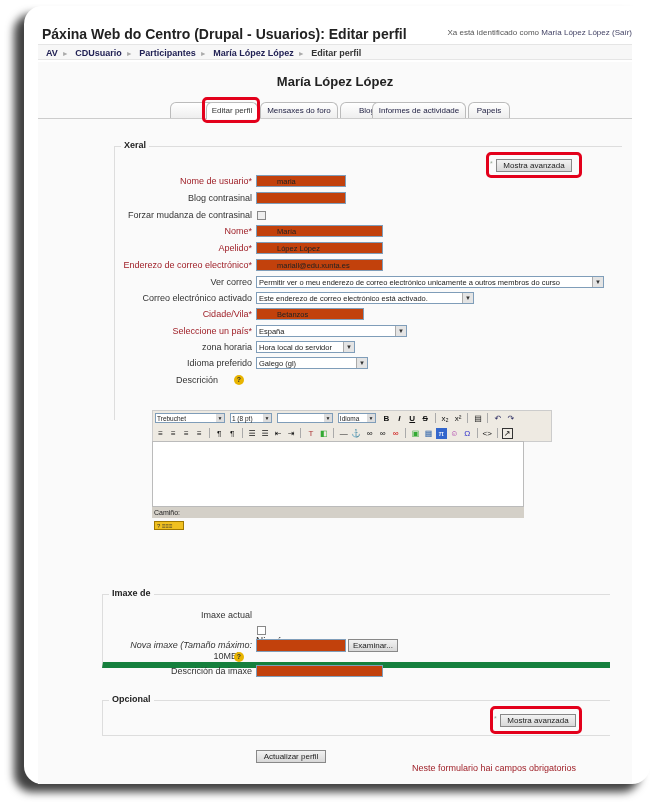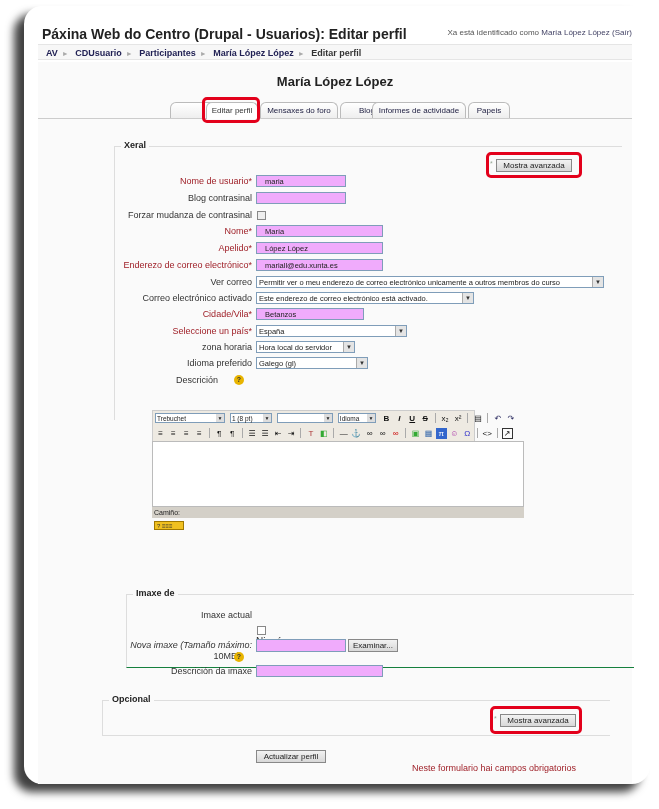--- a/index.html
+++ b/index.html
@@ -24,35 +24,35 @@
          border-bottom:none; border-radius:6px 6px 0 0; font-size:8px; line-height:15px; text-align:center; color:#224; }
   .tab.active { background:#fff; color:#333; height:16px; }
   .hl { position:absolute; border:3px solid #e3001b; border-radius:5px; box-sizing:border-box; pointer-events:none; }
 
   fieldset.sec { position:absolute; left:64px; width:508px; border:1px solid #ddd; border-bottom:none; border-right:none;
                  margin:0; padding:0; box-sizing:border-box; }
   .legend { position:absolute; left:6px; top:-7px; background:#fafafa; padding:0 3px; font-size:9px; font-weight:bold; color:#222; }
   .row { position:absolute; height:14px; }
   .lbl { position:absolute; right:0; text-align:right; font-size:9px; color:#333; white-space:nowrap; line-height:14px; }
   .lbl.req { color:#a0222a; }
-  .inp { position:absolute; height:12px; border:1px solid #7f9db9; background:#f0abfc; font-size:7.5px; line-height:12px;
-         padding-left:8px; box-sizing:border-box; color:#222; white-space:nowrap; overflow:hidden; }
+  .inp { position:absolute; height:12px; border:1px solid #7f9db9; background:#c2410c; font-size:7.5px; line-height:12px;
+         padding-left:20px; box-sizing:border-box; color:#222; white-space:nowrap; overflow:hidden; }
   .sel { position:absolute; height:12px; border:1px solid #7f9db9; background:#fff; font-size:7.5px; line-height:11px;
          padding-left:2px; box-sizing:border-box; color:#222; white-space:nowrap; overflow:hidden; }
   .sel .arr { position:absolute; right:0; top:0; width:10px; height:10px; background:#e4e4e4; border-left:1px solid #aaa;
               font-size:6px; line-height:10px; text-align:center; color:#333; }
   .chk { position:absolute; width:7px; height:7px; border:1px solid #888; background:#eee; }
   .btn { position:absolute; height:13px; border:1px solid #888; background:linear-gradient(#f2f2f2,#d8d8d8);
          font-size:8px; line-height:12px; text-align:center; color:#222; box-sizing:border-box; }
   .help { position:absolute; width:10px; height:10px; border-radius:50%; background:#e8b400; color:#333; font-size:7px;
           line-height:10px; text-align:center; font-weight:bold; }
   .star { position:absolute; color:#9a9; font-size:7px; }
 
   .editor { position:absolute; left:114px; top:392px; width:372px; }
-  .tb { position:absolute; left:0; width:323px; height:32px; background:#eeeae2; border:1px solid #ccc; box-sizing:border-box; }
+  .tb { position:absolute; left:0; width:400px; height:32px; background:#eeeae2; border:1px solid #ccc; box-sizing:border-box; }
   .tb .r1, .tb .r2 { position:absolute; left:2px; height:13px; font-size:7px; white-space:nowrap; }
   .tb .r1 { top:2px; } .tb .r2 { top:17px; }
   .tsel { display:inline-block; height:10px; border:1px solid #7f9db9; background:#fff; position:relative; vertical-align:top;
           font-size:6.5px; line-height:10px; padding-left:1px; box-sizing:border-box; margin-right:3px; color:#222; }
   .tsel .a { position:absolute; right:0; top:0; width:8px; height:8px; background:#ddd; font-size:5px; text-align:center; line-height:8px; }
   .ti { display:inline-block; width:11px; height:11px; font-size:8px; line-height:11px; text-align:center; color:#111; vertical-align:top; }
   .tsep { display:inline-block; width:1px; height:10px; background:#aaa; margin:0 2px; vertical-align:top; }
   .edarea { position:absolute; left:0; top:31px; width:372px; height:66px; background:#fff; border:1px solid #bbb; box-sizing:border-box; }
   .path { position:absolute; left:0; top:97px; width:372px; height:11px; background:#d4d0c8; font-size:7px; line-height:11px; padding-left:2px; box-sizing:border-box; color:#222; }
   .hbadge { position:absolute; left:2px; top:111px; width:30px; height:9px; background:#f0c020; border:1px solid #a07800; font-size:6px; line-height:9px; color:#333; padding-left:2px; box-sizing:border-box; }
@@ -216,21 +216,21 @@
           <span class="ti">&lt;&gt;</span>
           <span class="tsep"></span>
           <span class="ti" style="border:1px solid #333;width:9px;height:9px;line-height:9px;">↗</span>
         </div>
       </div>
       <div class="edarea"></div>
       <div class="path">Camiño:</div>
       <div class="hbadge">? ≡≡≡</div>
     </div>
 
-    <fieldset class="sec" style="top:532px;height:74px;border-bottom:1px solid #15803d;margin-left:24px;">
+    <fieldset class="sec" style="top:532px;height:74px;border-bottom:6px solid #15803d;">
       <div class="legend">Imaxe de</div>
     </fieldset>
     <div class="row" style="left:0;top:546px;width:214px;">
         <span class="lbl">Imaxe actual</span>
       </div>
     <div class="row" style="left:218px;top:573px;width:60px;font-size:10px;line-height:14px;">Ningún</div>
 
     <div class="chk" style="left:219px;top:564px;background:#fff;"></div>
 
     <div class="row" style="left:0;top:576px;width:214px;font-style:italic;">

